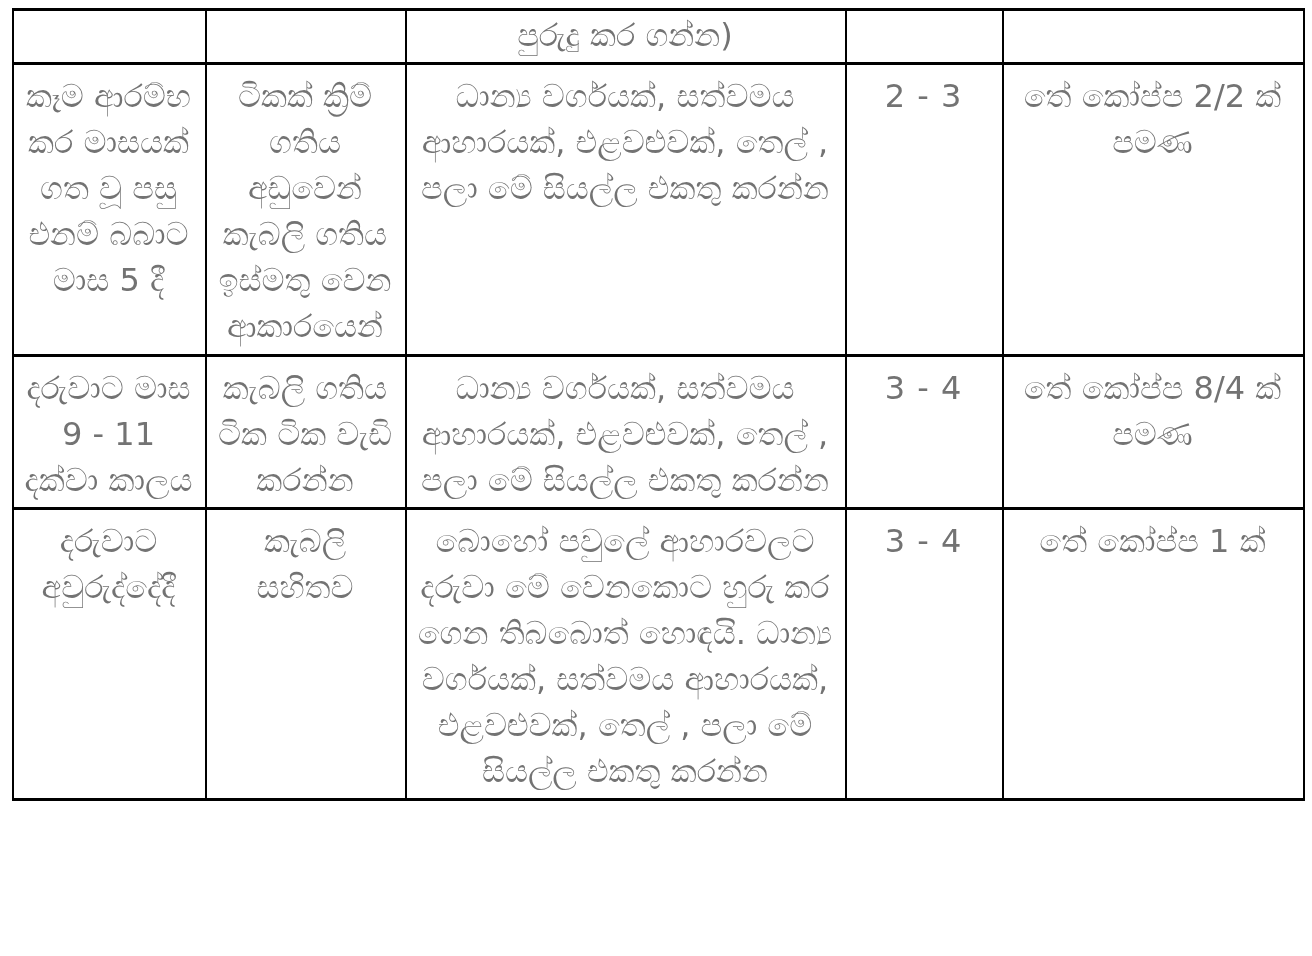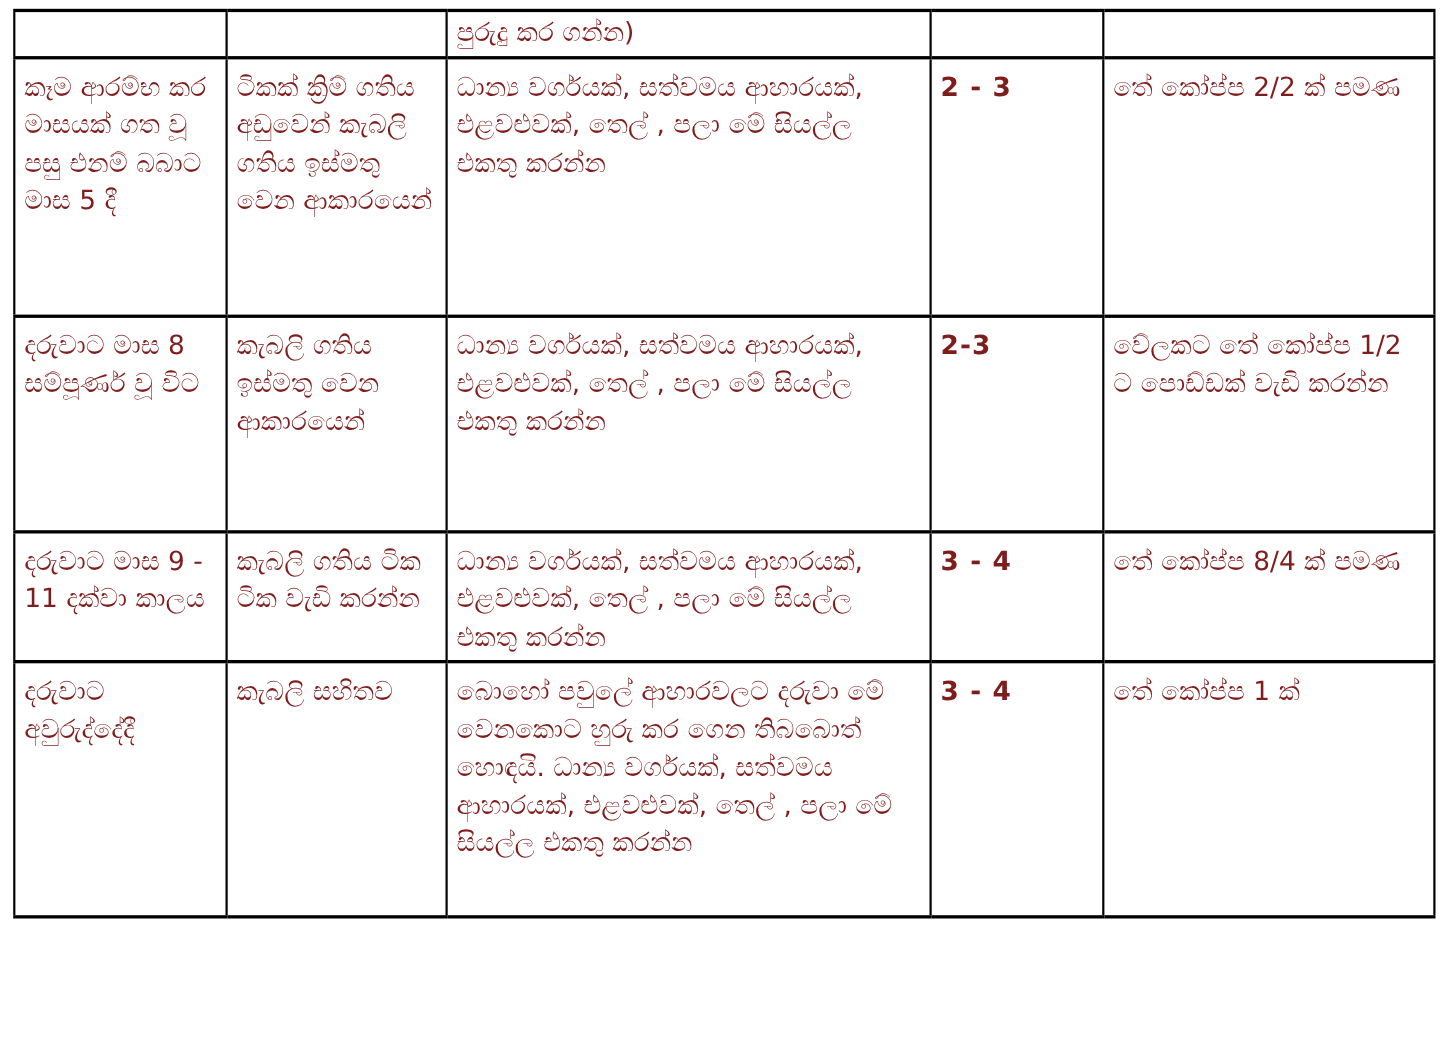--- a/index.html
+++ b/index.html
@@ -17,25 +17,26 @@
     width: 1291px;
     background: #ffffff;
   }
   table.feeding td {
     border-left: 2px solid #000;
     border-right: 2px solid #000;
     border-top: 3px solid #000;
     border-bottom: 3px solid #000;
     vertical-align: top;
     padding: 8px 10px 4px 8px;
-    font-size: 24px;
+    font-size: 32px;
     line-height: 1.44;
-    color: #7f1d1d;
+    color: #737373;
     overflow: hidden;
     word-wrap: break-word;
+    text-align: center;
   }
   table.feeding { border: 2px solid #000; }
   
   col.c1 { width: 193px; }
   col.c2 { width: 200px; }
   col.c3 { width: 440px; }
   col.c4 { width: 157px; }
   col.c5 { width: 301px; }
   
   tr.r0 td { height: 34px; padding-top: 1px; }
@@ -43,21 +44,20 @@
   tr.r2 td { height: 196px; }
   tr.r3 td { height: 124px; }
   tr.r4 td { height: 116px; border-radius: 21px; }
   tr.r5 td { height: 232px; }
   
   td.freq {
     font-size: 33px;
     line-height: 1.15;
     padding-top: 9px;
     letter-spacing: 1px;
-    font-weight: bold;
   }
 </style>
 </head>
 <body>
 
 <div class="page">
   <table class="feeding">
     <colgroup>
       <col class="c1">
         <col class="c2">
@@ -73,27 +73,20 @@
         <td class="freq"></td>
         <td></td>
       </tr>
       <tr class="r1">
         <td>කෑම ආරම්භ කර මාසයක් ගත වූ පසු එනම් බබාට මාස 5 දී</td>
         <td>ටිකක් ක්‍රිම් ගතිය අඩුවෙන් කැබලි ගතිය ඉස්මතු වෙන ආකාරයෙන්</td>
         <td>ධාන්‍ය වර්ගයක්, සත්වමය ආහාරයක්, එළවළුවක්, තෙල් , පලා මේ සියල්ල එකතු කරන්න</td>
         <td class="freq">2 - 3</td>
         <td>තේ කෝප්ප 2/2 ක් පමණ</td>
       </tr>
-      <tr class="r2">
-        <td>දරුවාට මාස 8 සම්පූර්ණ වූ විට</td>
-        <td>කැබලි ගතිය ඉස්මතු වෙන ආකාරයෙන්</td>
-        <td>ධාන්‍ය වර්ගයක්, සත්වමය ආහාරයක්, එළවළුවක්, තෙල් , පලා මේ සියල්ල එකතු කරන්න</td>
-        <td class="freq">2-3</td>
-        <td>වේලකට තේ කෝප්ප 1/2 ට පොඩ්ඩක් වැඩි කරන්න</td>
-      </tr>
       <tr class="r4">
         <td>දරුවාට මාස 9 - 11 දක්වා කාලය</td>
         <td>කැබලි ගතිය ටික ටික වැඩි කරන්න</td>
         <td>ධාන්‍ය වර්ගයක්, සත්වමය ආහාරයක්, එළවළුවක්, තෙල් , පලා මේ සියල්ල එකතු කරන්න</td>
         <td class="freq">3 - 4</td>
         <td>තේ කෝප්ප 8/4 ක් පමණ</td>
       </tr>
       <tr class="r5">
         <td>දරුවාට අවුරුද්දේදී</td>
         <td>කැබලි සහිතව</td>

